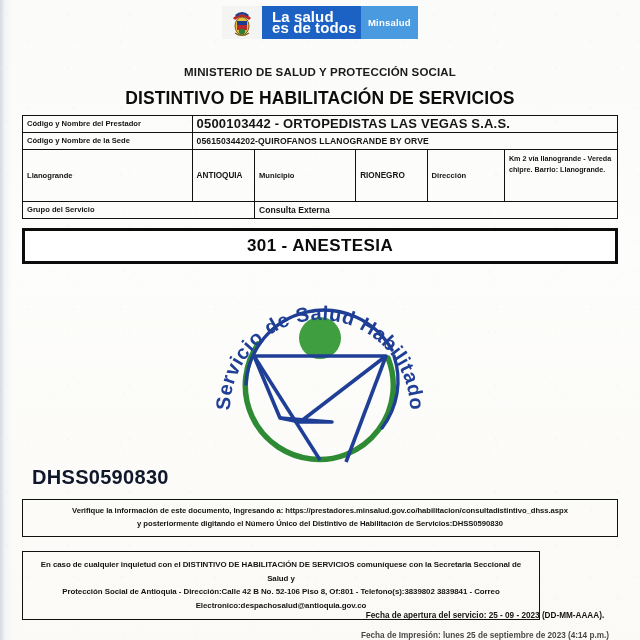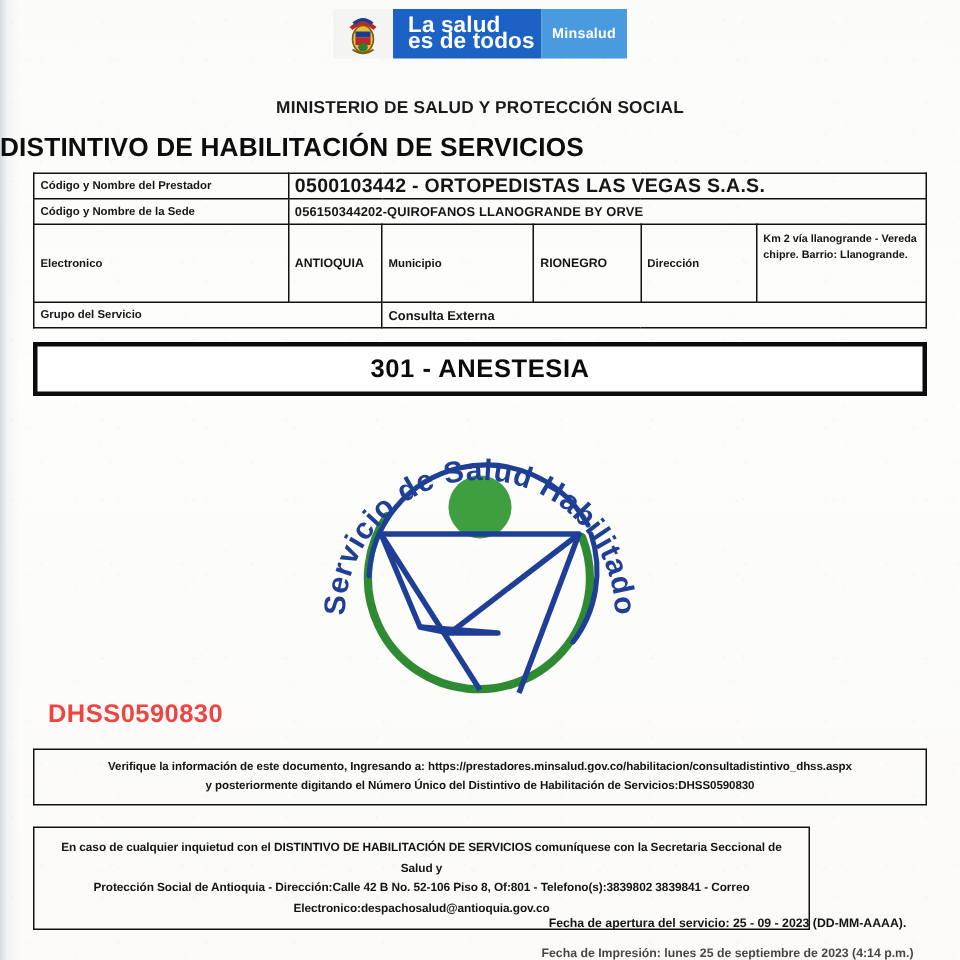--- a/index.html
+++ b/index.html
@@ -84,20 +84,21 @@
     left: 0; right: 0; top: 66px;
     text-align: center;
     font-size: 11.5px;
     font-weight: bold;
     color: #1a1a1a;
     letter-spacing: .15px;
   }
   .doc-title {
     position: absolute;
     left: 0; right: 0; top: 88px;
+    text-align: center;
     font-size: 17.5px;
     font-weight: bold;
     color: #0d0d0d;
     letter-spacing: .1px;
   }
 
   
   .tbl {
     position: absolute;
     left: 22px; top: 115px;
@@ -164,23 +165,23 @@
     left: 26px; top: 466px;
     display: flex; align-items: baseline;
   }
   .unique-label {
     font-size: 9px;
     font-weight: bold;
     font-style: italic;
     color: #161616;
   }
   .unique-code {
-    font-size: 17px;
-    font-weight: bold;
-    color: #ef4444;
+    font-size: 20px;
+    font-weight: bold;
+    color: #0f172a;
     margin-left: 6px;
     letter-spacing: .3px;
   }
 
   
   .verify-box {
     position: absolute;
     left: 22px; top: 499px;
     width: 596px;
     border: 1.4px solid #111;
@@ -281,21 +282,21 @@
     <tbody>
       <tr>
         <td>Código y Nombre del Prestador</td>
         <td colspan="5" class="val-big">0500103442 - ORTOPEDISTAS LAS VEGAS S.A.S.</td>
       </tr>
       <tr>
         <td>Código y Nombre de la Sede</td>
         <td colspan="5" class="val-mid">056150344202-QUIROFANOS LLANOGRANDE BY ORVE</td>
       </tr>
       <tr>
-        <td class="tall">Electronico</td>
+        <td class="tall">Llanogrande</td>
         <td class="tall val-plain">ANTIOQUIA</td>
         <td class="tall">Municipio</td>
         <td class="tall val-plain">RIONEGRO</td>
         <td class="tall">Dirección</td>
         <td class="tall addr">Km 2 vía llanogrande - Vereda chipre. Barrio: Llanogrande.</td>
       </tr>
       <tr>
         <td colspan="2">Grupo del Servicio</td>
         <td colspan="4" class="grp">Consulta Externa</td>
       </tr>

